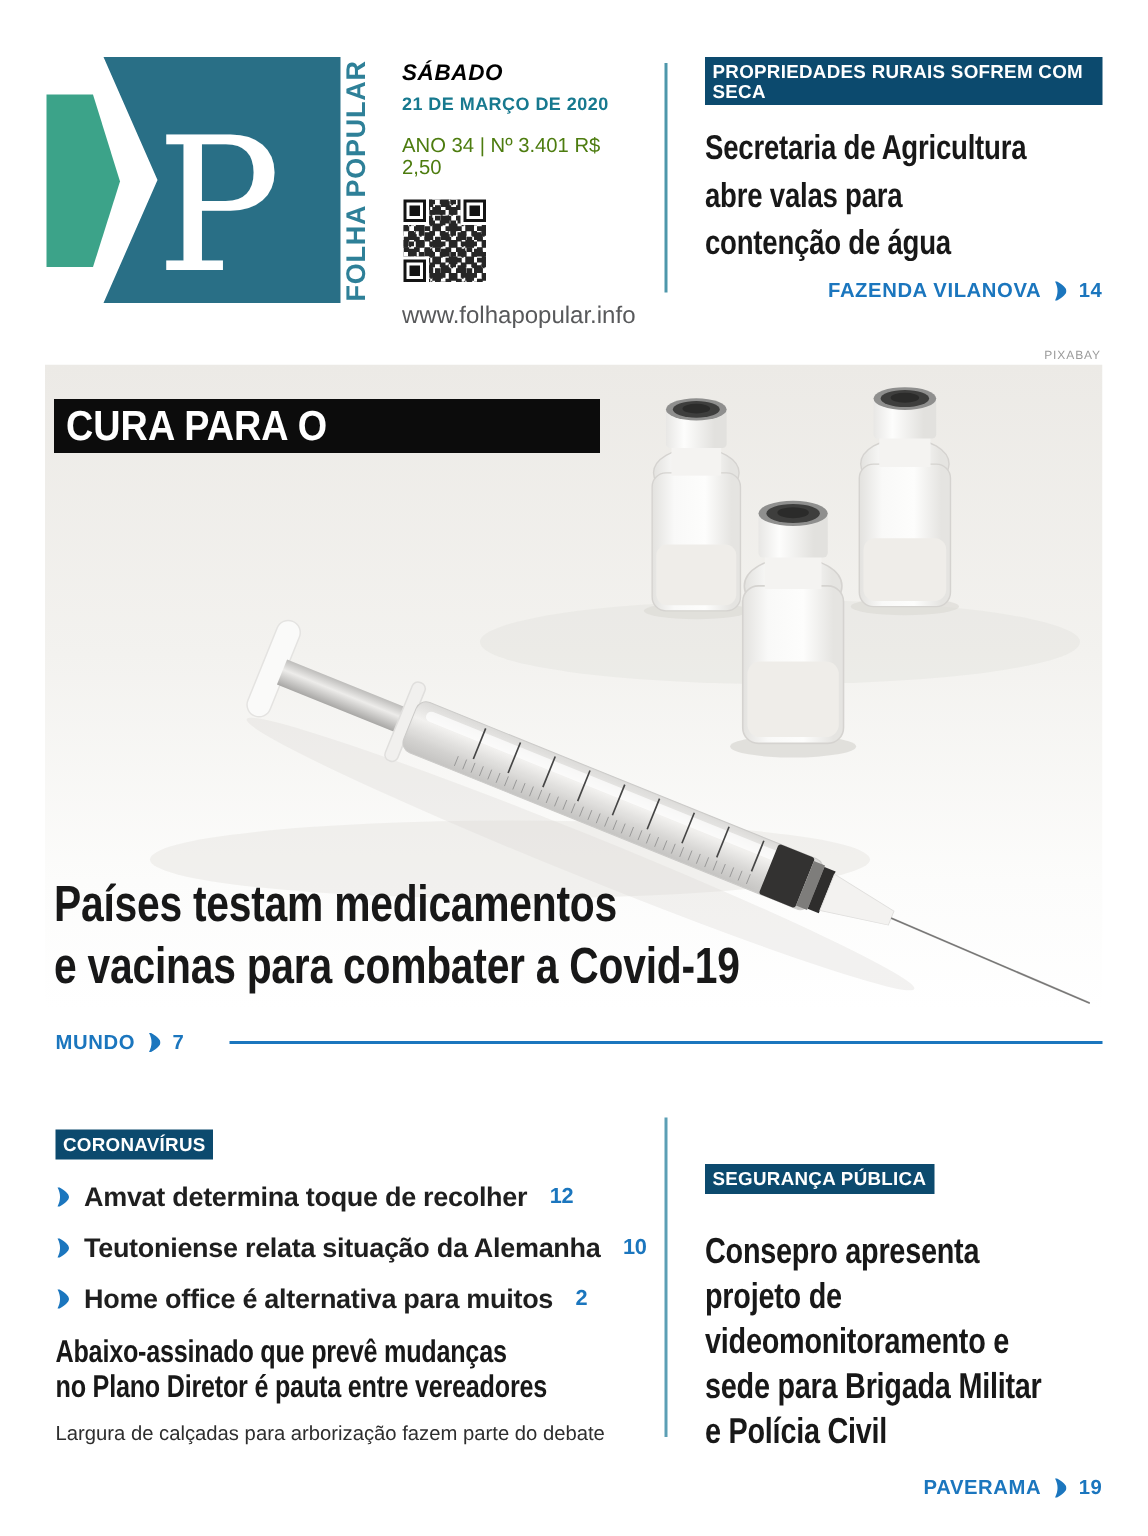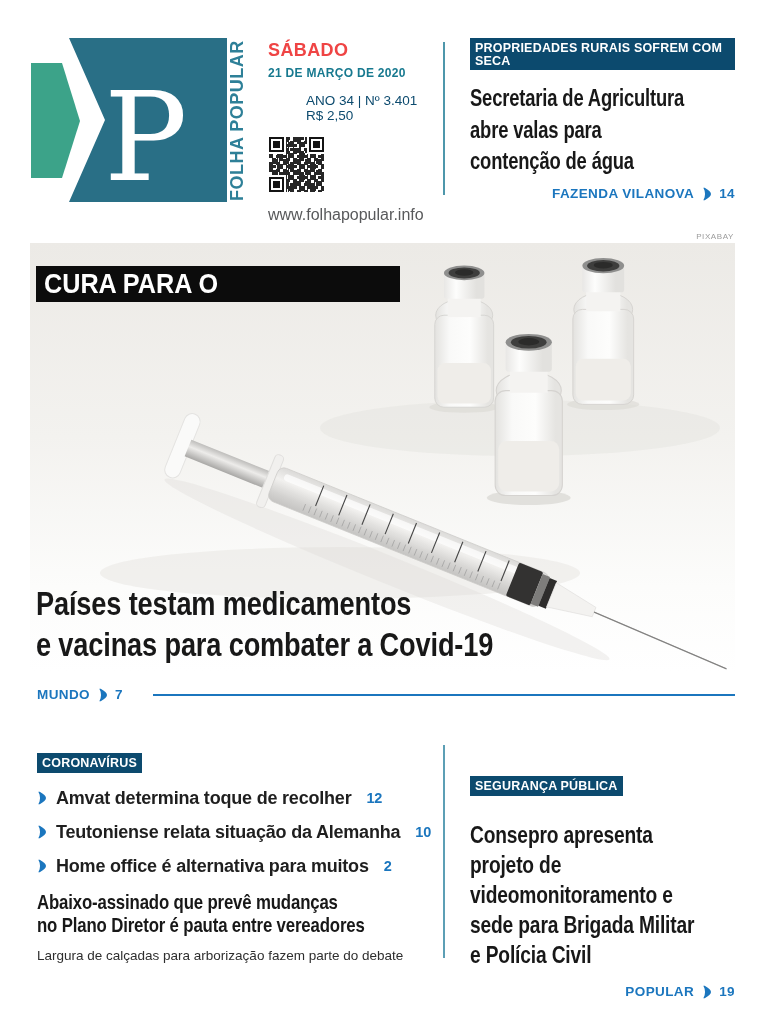--- a/index.html
+++ b/index.html
@@ -3,23 +3,23 @@
 <meta charset="utf-8">
 <style>
   html,body { margin:0; padding:0; background:#ffffff; }
   .page {
     position:relative; width:765px; height:1024px; background:#ffffff;
     font-family:"Liberation Sans", sans-serif; overflow:hidden;
   }
   
   .logo { position:absolute; left:30px; top:33px; width:220px; height:172px; }
   .mast-center { position:absolute; left:268px; top:40px; width:160px; }
-  .mast-day  { color:#ef4444; font-size:18px; font-weight:bold; letter-spacing:.4px; }
+  .mast-day  { color:#000000; font-size:15px; font-weight:bold; letter-spacing:.4px;font-style:italic; }
   .mast-date { color:#17798F; font-size:12px; font-weight:bold; margin-top:5px; letter-spacing:.3px; }
-  .mast-edition { color:#0c4a6e; font-size:13.5px; margin-top:13px;margin-left:38px; }
+  .mast-edition { color:#4d7c0f; font-size:13.5px; margin-top:13px; }
   .qr { position:relative; width:57px; height:57px; background:#fff; margin-top:13px; }
   .qr-noise { position:absolute; inset:1px;
     background:
       repeating-conic-gradient(#141414 0% 25%, transparent 0% 50%) 0px 0px / 7px 7px,
       repeating-conic-gradient(#141414 0% 25%, transparent 0% 50%) 3px 5px / 11px 11px;
     opacity:.92; }
   .qr-finder { position:absolute; width:15px; height:15px; border:2.5px solid #141414;
     background:#fff; box-sizing:border-box; box-shadow:0 0 0 2px #fff; }
   .qr-finder::after { content:""; position:absolute; inset:2px; background:#141414; }
   .qr-tl{left:1px;top:1px} .qr-tr{right:1px;top:1px} .qr-bl{left:1px;bottom:1px}
@@ -310,21 +310,21 @@
   <div class="right-col">
     <span class="story-label">SEGURANÇA PÚBLICA</span>
     <div class="hl">
       <span class="cond c80">Consepro apresenta
 projeto de
 videomonitoramento e
 sede para Brigada Militar
 e Polícia Civil</span>
     </div>
     <div class="section-line">
-      <span>POPULAR</span>
+      <span>PAVERAMA</span>
       <svg class="arrow-ic" viewBox="0 0 10 14">
         <path d="M1.5,0 C4,4.5 4,9.5 1.5,14 L3,14 C7.5,11.5 10,9 10,7 C10,5 7.5,2.5 3,0 Z" fill="#1B76BE"></path>
         </svg>
       <span class="pagenum">19</span>
     </div>
   </div>
 
 </div>
 
 </body></html>

